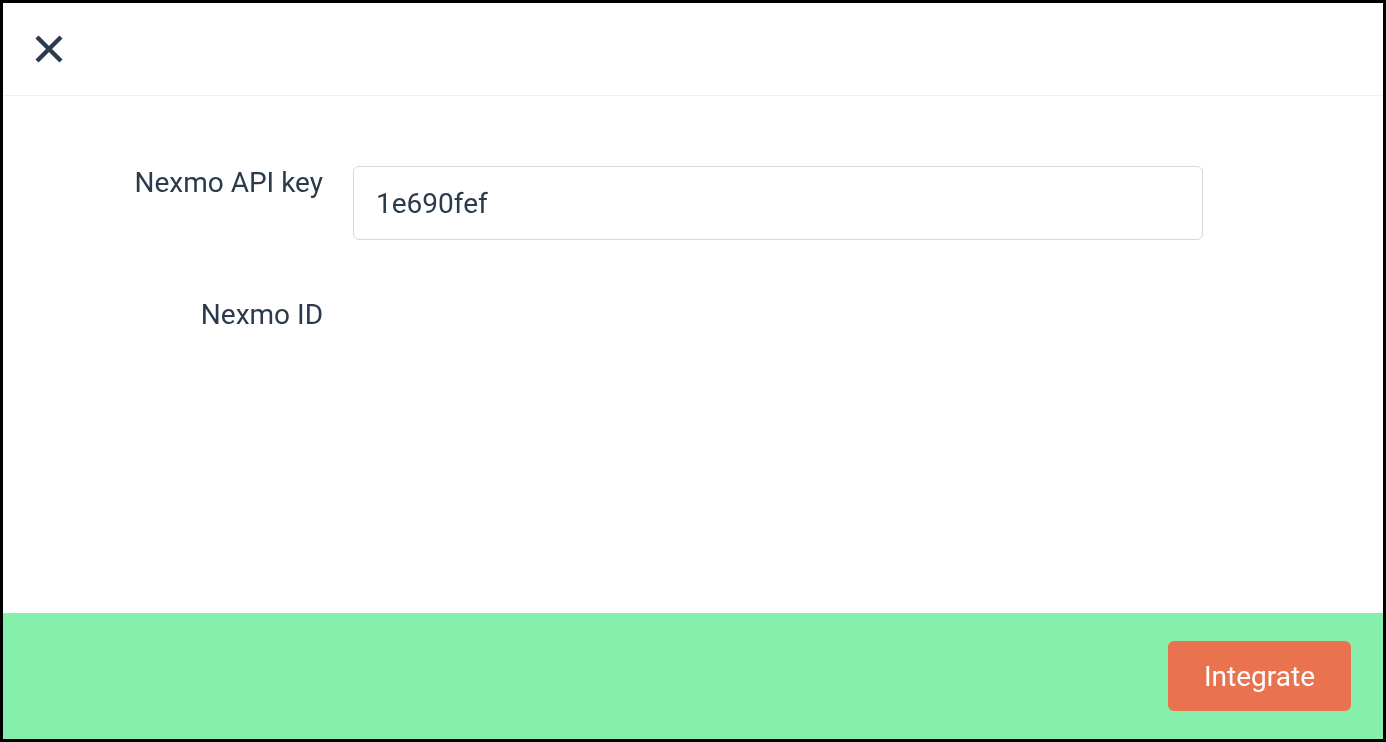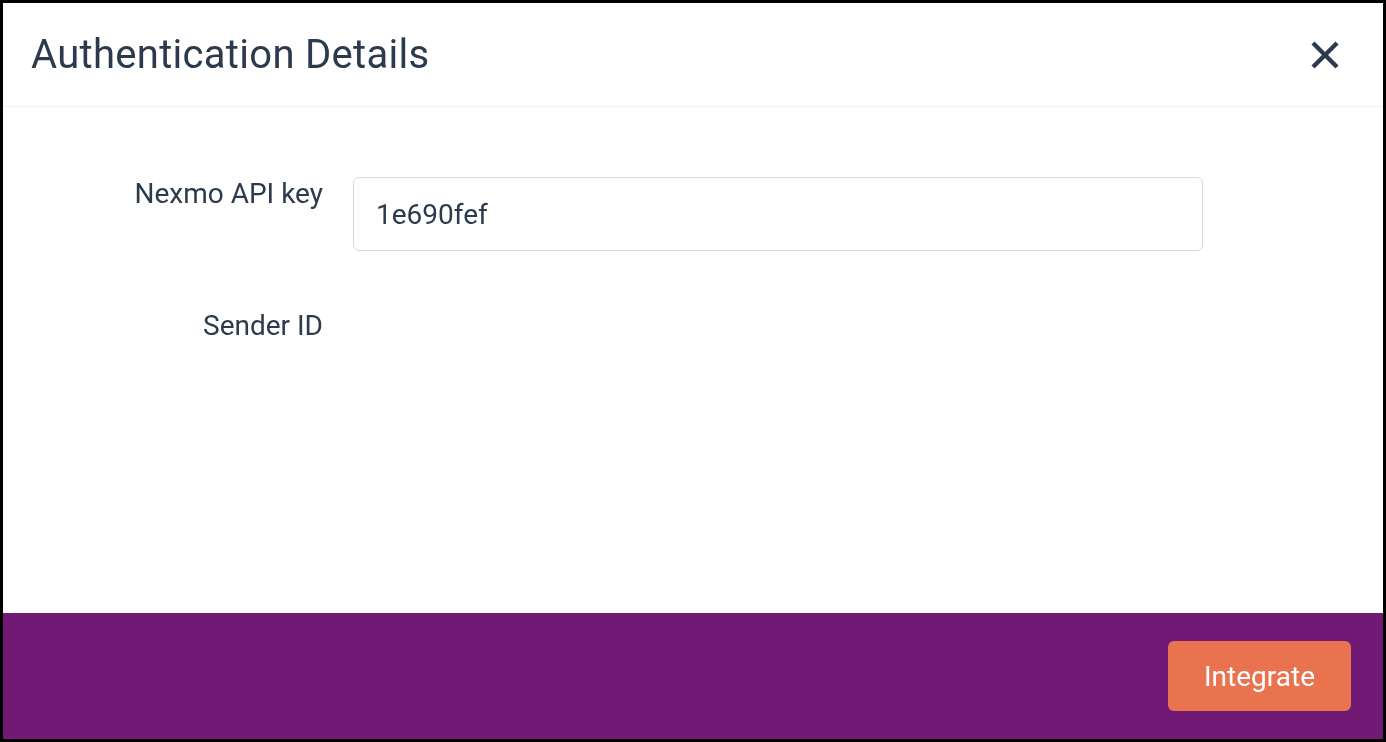--- a/index.html
+++ b/index.html
@@ -72,21 +72,21 @@
       height: 74px;
       border: 1px solid #d9d9d9;
       border-radius: 6px;
       padding: 4px 22px;
       font-size: 28px;
       color: #2b3a4c;
       font-family: inherit;
       outline: none;
     }
     .modal-footer {
-      background: #701a75;
+      background: #86efac;
       padding: 28px 32px;
       display: flex;
       justify-content: flex-end;
       gap: 44px;
     }
     .btn {
       height: 70px;
       padding: 0 36px;
       font-size: 28px;
       border-radius: 6px;
@@ -106,37 +106,36 @@
       background: #fff;
       color: #e9734e;
       border: 1.5px solid #e9734e;
     }
   </style>
 </head>
 <body>
 
 <div class="modal">
   <div class="modal-header">
-    <h1 class="modal-title">Authentication Details</h1>
     <button class="close-btn">
       <svg viewBox="0 0 24 24" fill="none">
         <line x1="4" y1="4" x2="20" y2="20"></line>
         <line x1="20" y1="4" x2="4" y2="20"></line>
       </svg>
     </button>
   </div>
 
   <div class="modal-body">
     <div class="form-row">
       <label class="form-label">Nexmo API key</label>
       <input type="text" class="form-input" value="1e690fef" style="">
     </div>
 
 
     <div class="form-row">
-      <label class="form-label">Sender ID</label>
+      <label class="form-label">Nexmo ID</label>
     </div>
   </div>
 
   <div class="modal-footer">
     <button class="btn btn-primary">Integrate</button>
   </div>
 </div>
 
 </body></html>

